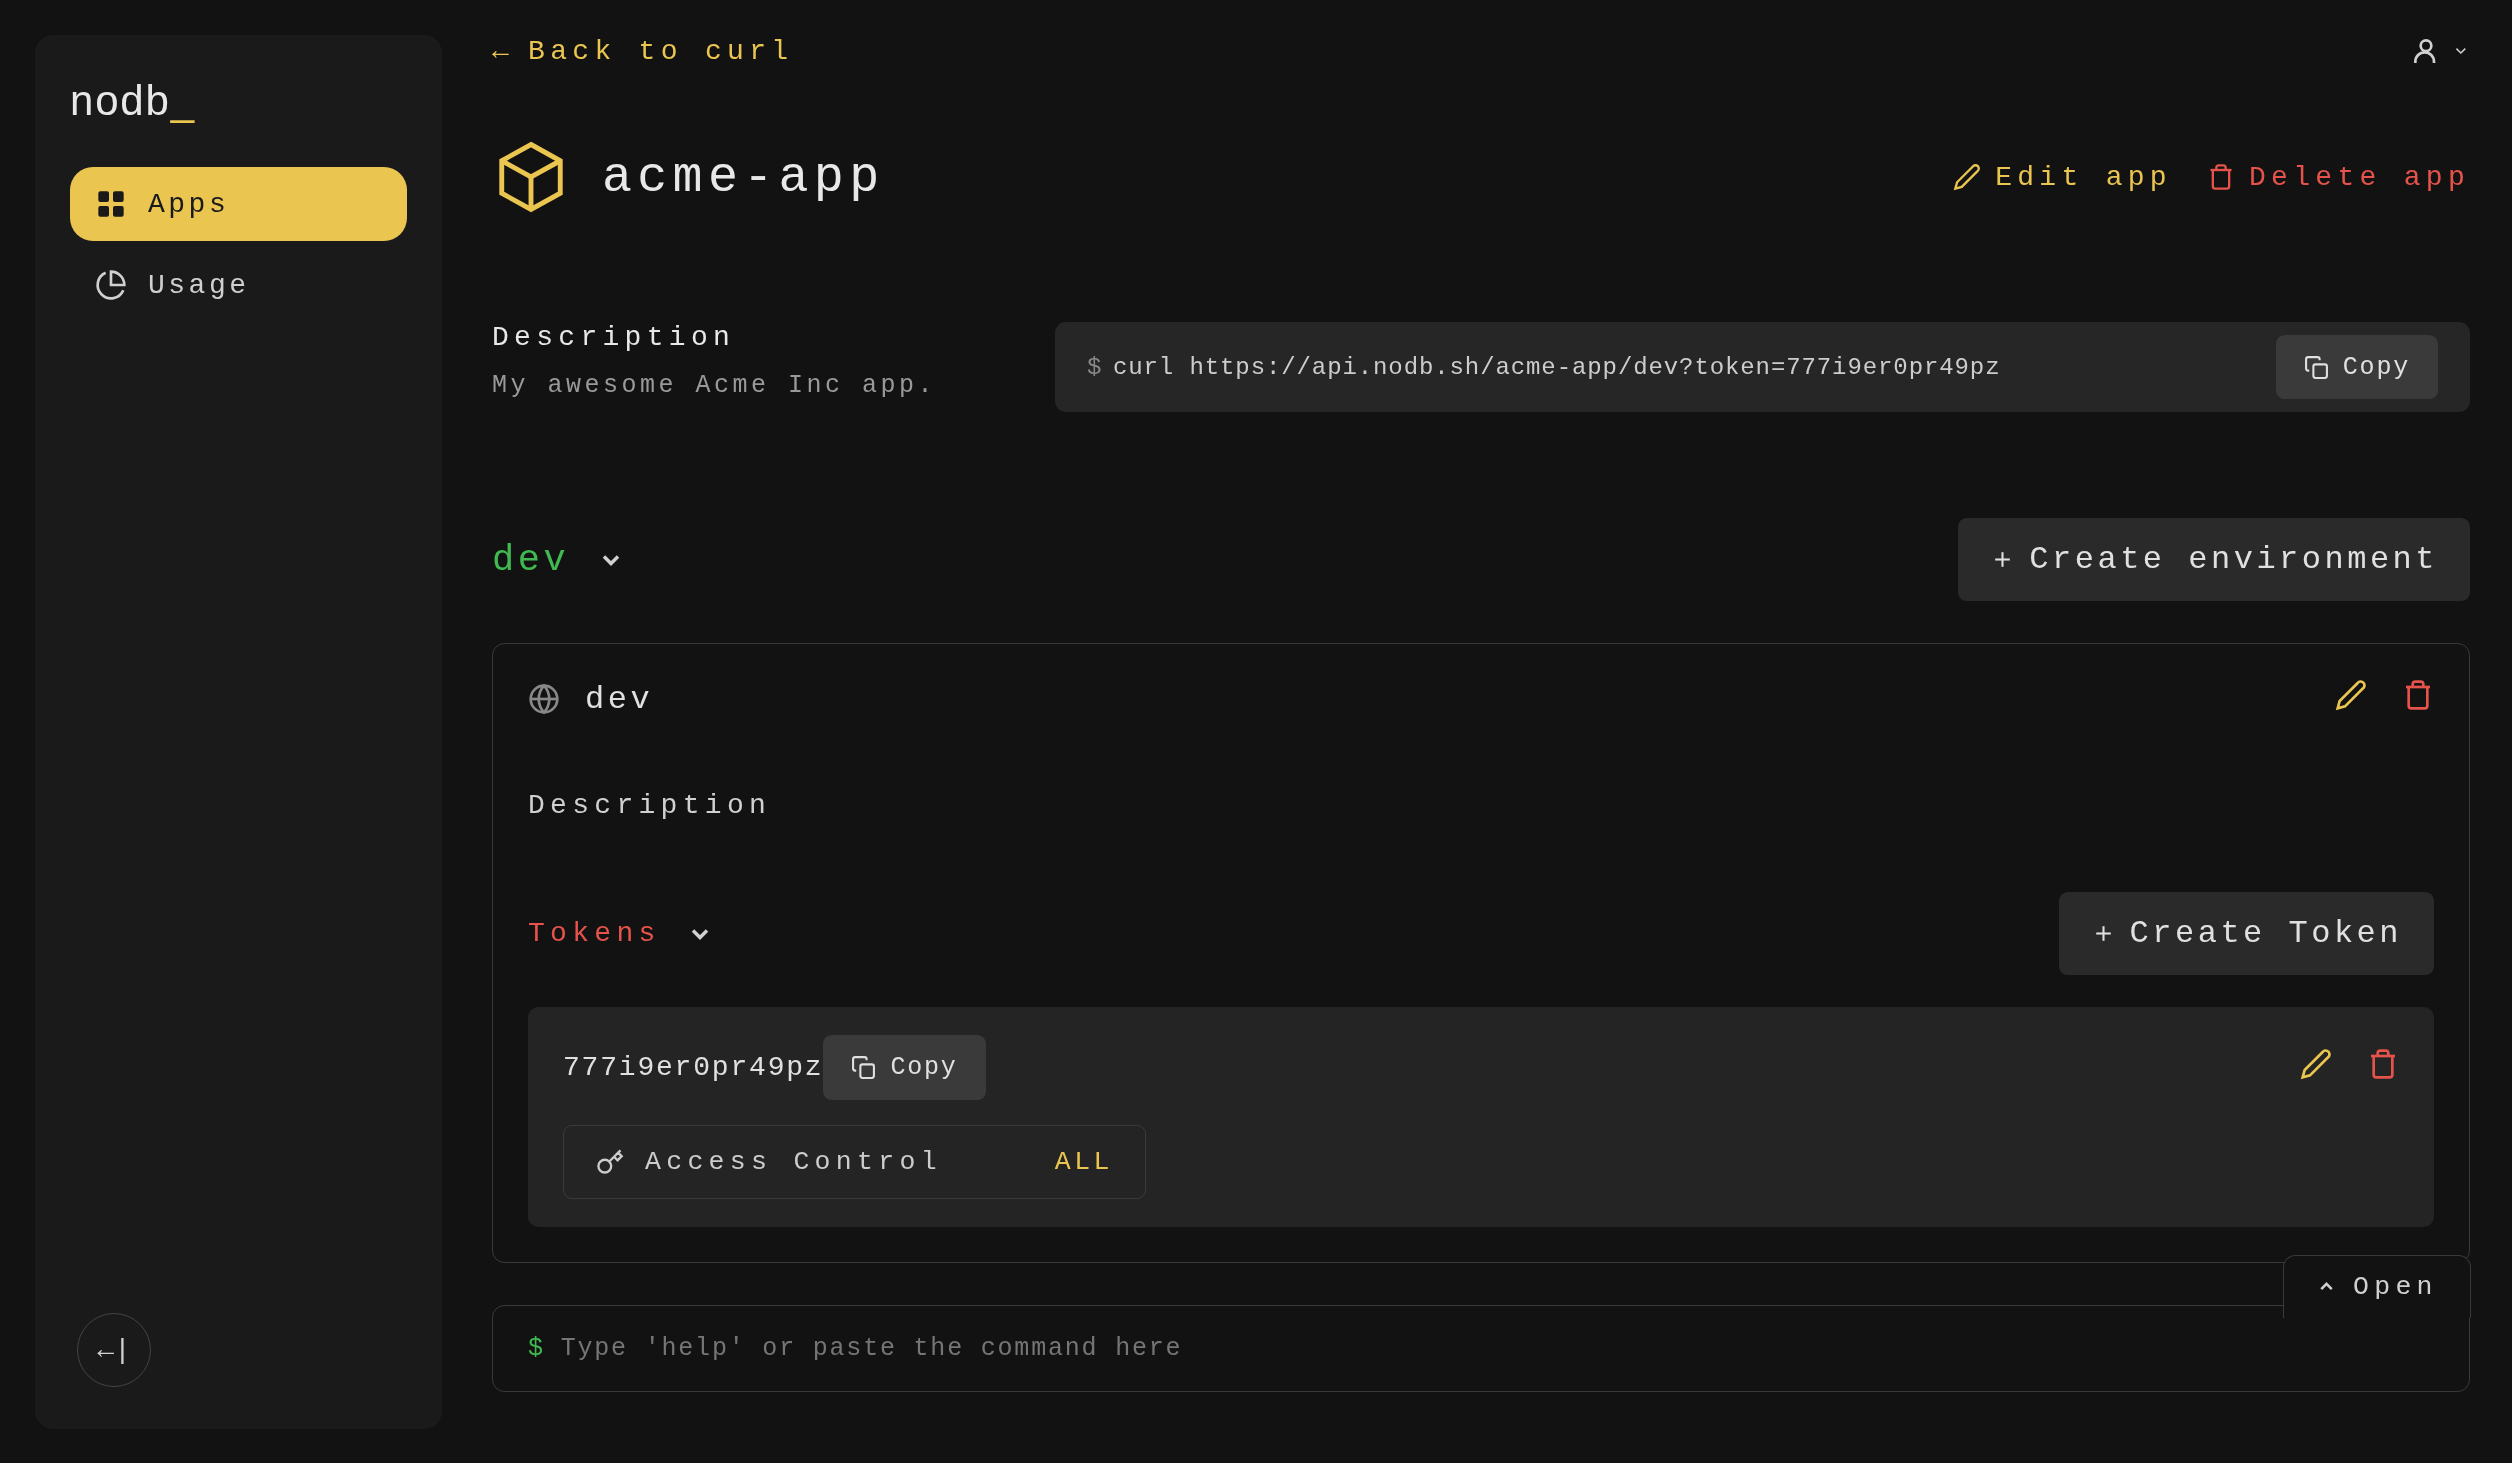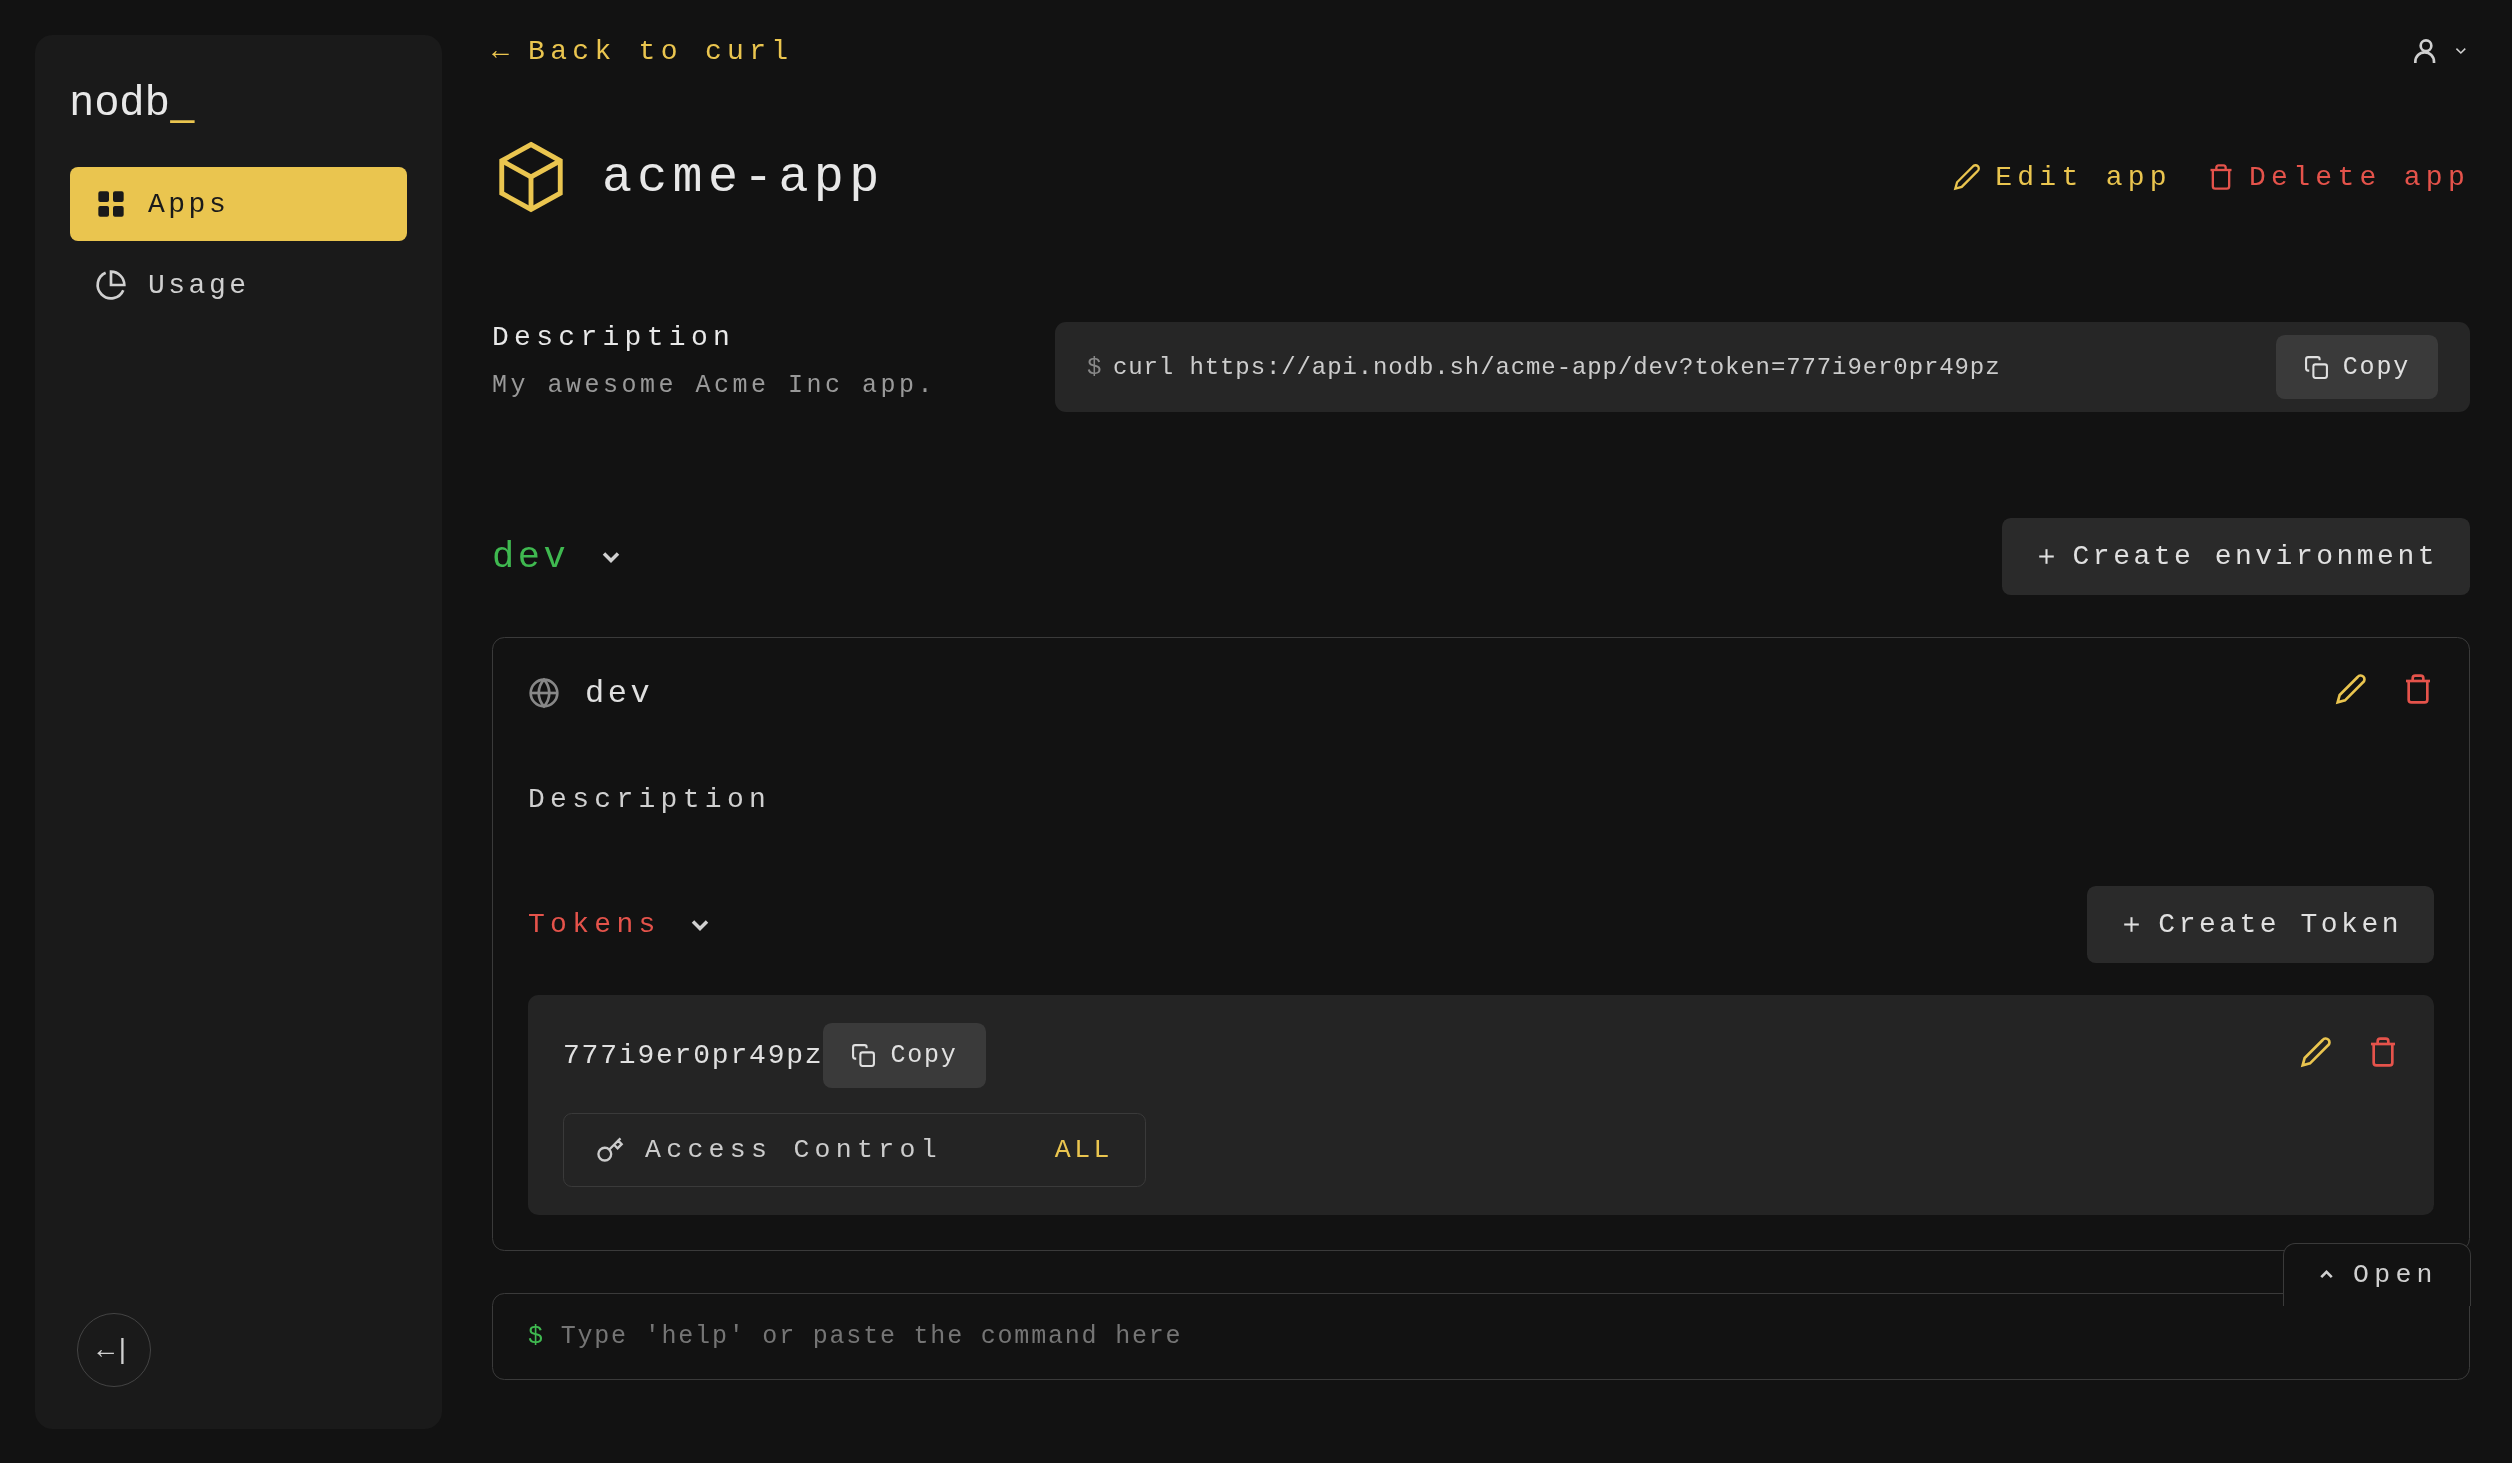--- a/index.html
+++ b/index.html
@@ -32,21 +32,21 @@
       margin-bottom: 42px;
       letter-spacing: 1.8px;
       font-family: Liberation Sans, sans-serif;
     }
     .logo .cursor { color: #eac54f; }
     .nav-item {
       display: flex;
       align-items: center;
       gap: 21px;
       padding: 21px 25px;
-      border-radius: 8px;
+      border-radius: 23px;
       cursor: pointer;
       font-size: 28px;
       letter-spacing: 3.5px;
       margin-bottom: 7px;
     }
     .nav-item.active { background: #eac54f; color: #1a1a1a; }
     .nav-item.active svg { stroke: #1a1a1a; fill: #1a1a1a; }
     .nav-item svg { width: 32px; height: 32px; }
     .collapse-btn {
       position: absolute;
@@ -184,21 +184,21 @@
     .env-select {
       display: flex;
       align-items: center;
       gap: 28px;
       font-size: 37px;
       letter-spacing: 3.5px;
       color: #3fb950;
       cursor: pointer;
     }
     .env-select svg { width: 28px; height: 28px; stroke: #d0d0d0; }
-    .btn-dark { background: #2a2a2a; padding: 23px 32px; font-size: 28px; letter-spacing: 3.5px; }
+    .btn-dark { background: #2a2a2a; padding: 23px 32px; font-size: 32px; letter-spacing: 3.5px; }
     
     .env-card {
       border: 1.8px solid #3a3a3a;
       border-radius: 12.4px;
       margin-top: 42px;
       padding: 35px;
     }
     .env-card-header {
       display: flex;
       justify-content: space-between;

